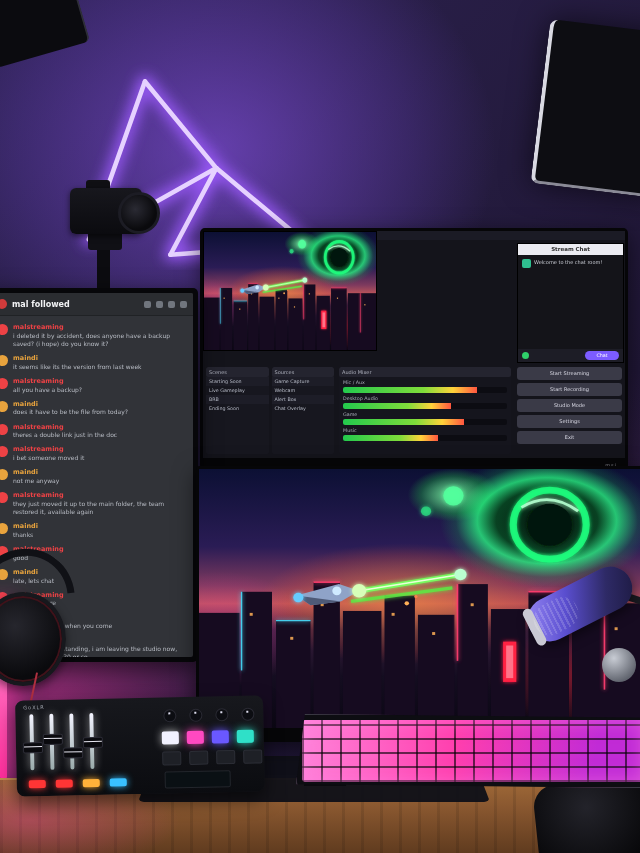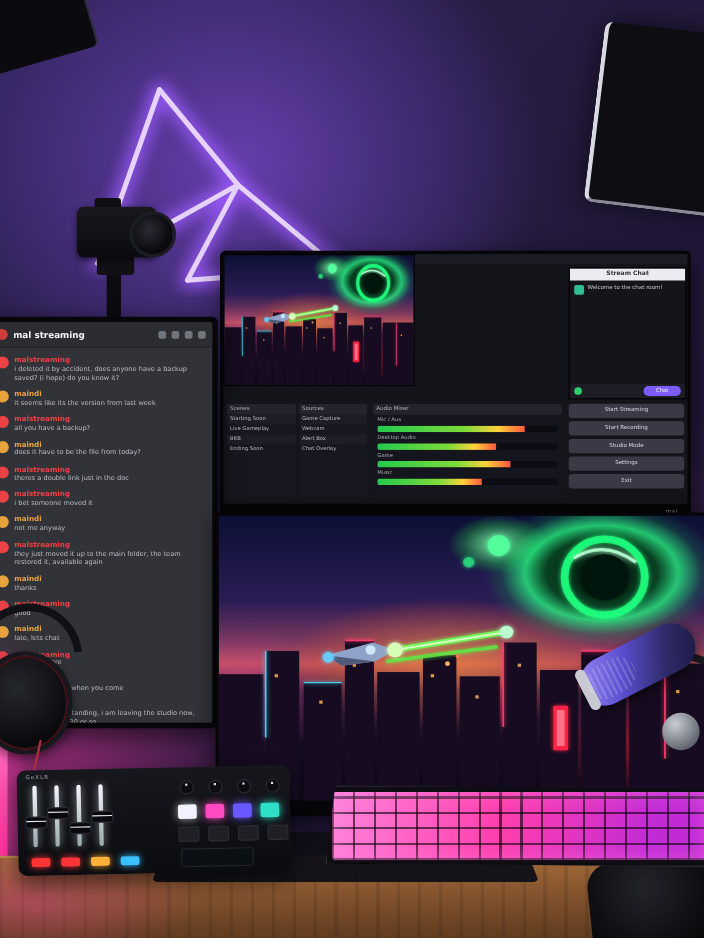--- a/index.html
+++ b/index.html
@@ -405,21 +405,21 @@
           <div class="ctl-btn">Exit</div>
         </div>
     </div>
     <span class="obs-brand">msi</span>
   </div>
 
   <div class="abs monitor chat-monitor">
     <div class="chat-screen">
       <div class="chat-header">
         <span class="chat-avatar"></span>
-        <span class="chat-title">mal streaming</span>
+        <span class="chat-title">mal followed</span>
         <span class="hicon"></span>
         <span class="hicon"></span>
         <span class="hicon"></span>
         <span class="hicon"></span>
       </div>
       <div class="chat-messages">
 
           <div class="msg">
             <span class="msg-avatar" style="background: rgb(237, 66, 69);"></span>
             <span class="msg-body">

